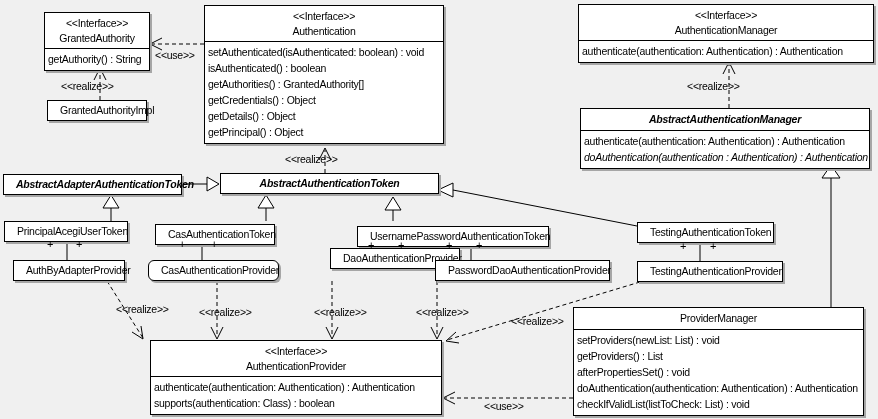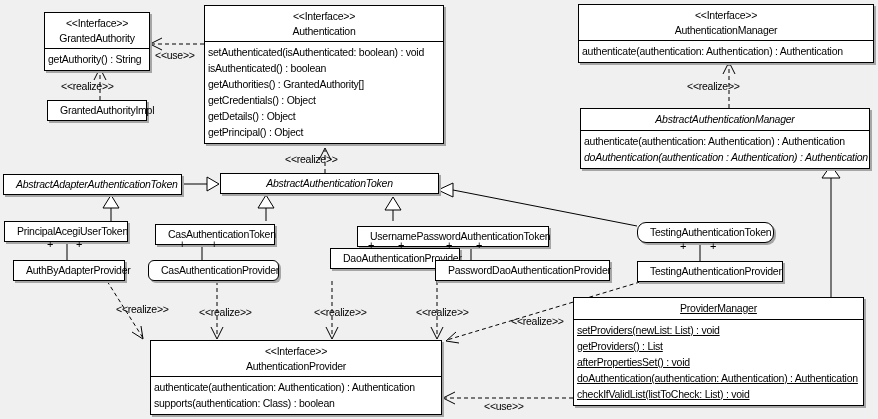--- a/index.html
+++ b/index.html
@@ -13,21 +13,21 @@
   .uml-box {
     position:absolute; background:#ffffff; border:1px solid #000;
     box-shadow:2px 2px 0 #a6a6a6; z-index:2;
   }
   .title { text-align:center; padding:3px 2px 2px; white-space:nowrap; }
   .stereotype { line-height:15px; }
   .cls-name { line-height:15px; }
   .title.single { padding:3px 12px; }
   .title.single .cls-name { line-height:13px; }
   .title.mgr { padding:4px 2px; }
-  .abstract .cls-name { font-style:italic; }
+  .abstract .cls-name { font-style:italic;font-weight:bold; }
   .methods { border-top:1px solid #000; padding:2px 0 3px; }
   .method { line-height:16px; padding:0 3px; white-space:nowrap; }
   .method.abstract-m { font-style:italic; }
   .rel-label { position:absolute; z-index:3; white-space:nowrap; }
   .plus { position:absolute; z-index:3; font-size:11px; }
 </style>
 </head>
 <body>
 
 <div id="canvas">
@@ -156,21 +156,21 @@
   <div class="uml-box" style="left:155px;top:224px;width:118px;">
     <div class="title single">
       <div class="cls-name">CasAuthenticationToken</div>
     </div>
   </div>
   <div class="uml-box" style="left:357px;top:226px;width:190px;">
     <div class="title single">
       <div class="cls-name">UsernamePasswordAuthenticationToken</div>
     </div>
   </div>
-  <div class="uml-box" style="left:637px;top:222px;width:135px;border-radius:9px;">
+  <div class="uml-box" style="left:637px;top:222px;width:135px;">
     <div class="title single">
       <div class="cls-name">TestingAuthenticationToken</div>
     </div>
   </div>
 
   <div class="uml-box" style="left:13px;top:260px;width:110px;">
     <div class="title single">
       <div class="cls-name">AuthByAdapterProvider</div>
     </div>
   </div>
@@ -199,21 +199,21 @@
     <div class="title">
       <div class="stereotype">&lt;&lt;Interface&gt;&gt;</div>
       <div class="cls-name">AuthenticationProvider</div>
     </div>
     <div class="methods">
       <div class="method">authenticate(authentication: Authentication) : Authentication</div>
       <div class="method">supports(authentication: Class) : boolean</div>
     </div>
   </div>
 
-  <div class="uml-box" style="left:573px;top:297px;width:289px;text-decoration:underline;">
+  <div class="uml-box" style="left:573px;top:307px;width:289px;">
     <div class="title single mgr">
       <div class="cls-name">ProviderManager</div>
     </div>
     <div class="methods">
       <div class="method">setProviders(newList: List) : void</div>
       <div class="method">getProviders() : List</div>
       <div class="method">afterPropertiesSet() : void</div>
       <div class="method">doAuthentication(authentication: Authentication) : Authentication</div>
       <div class="method">checkIfValidList(listToCheck: List) : void</div>
     </div>

